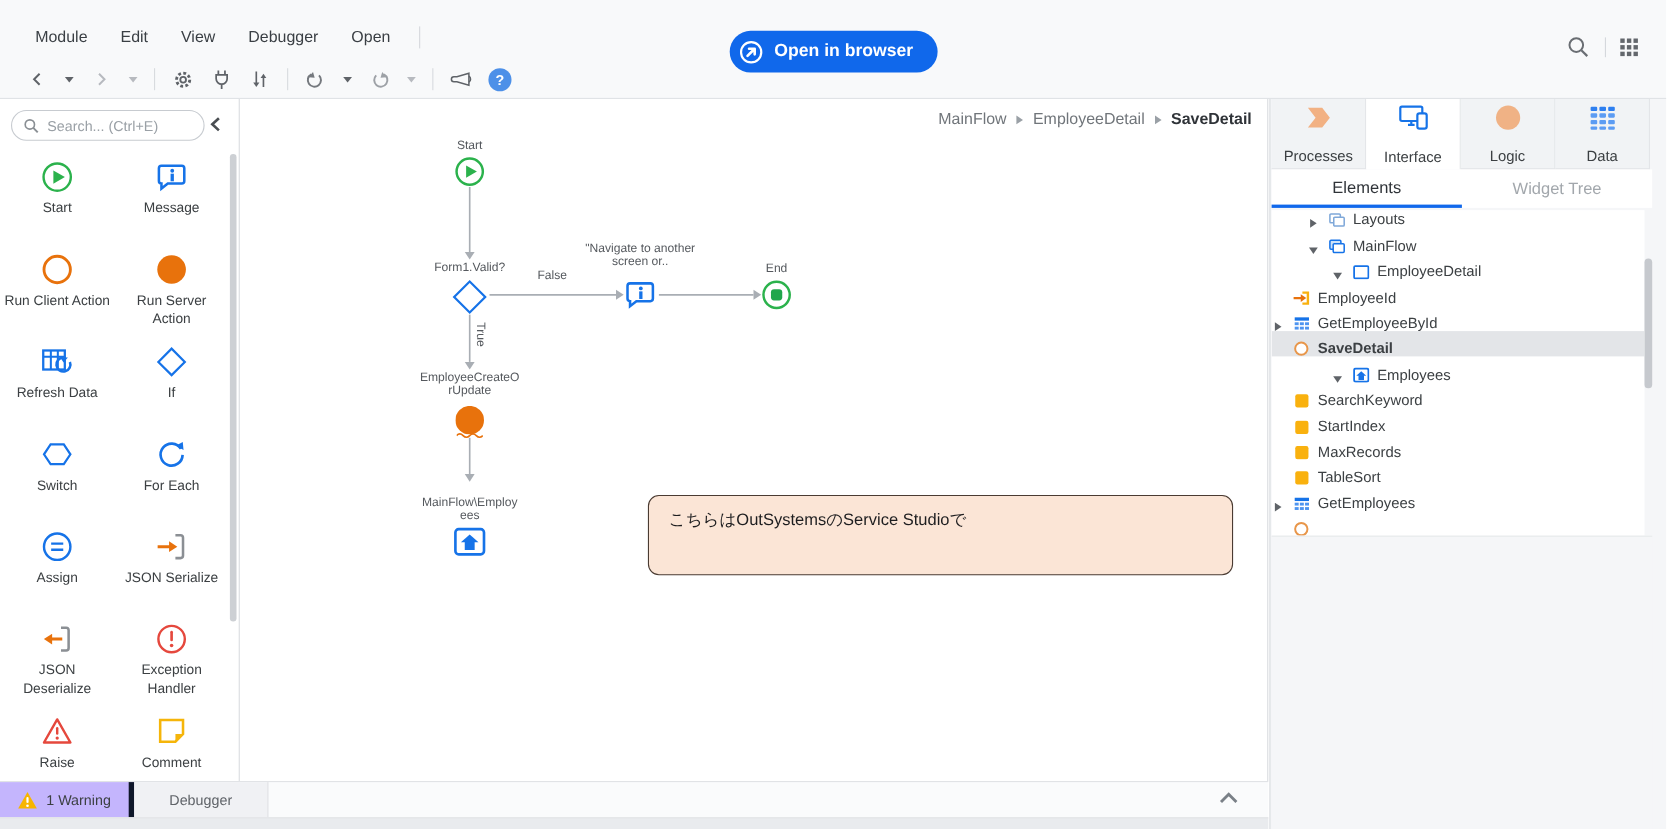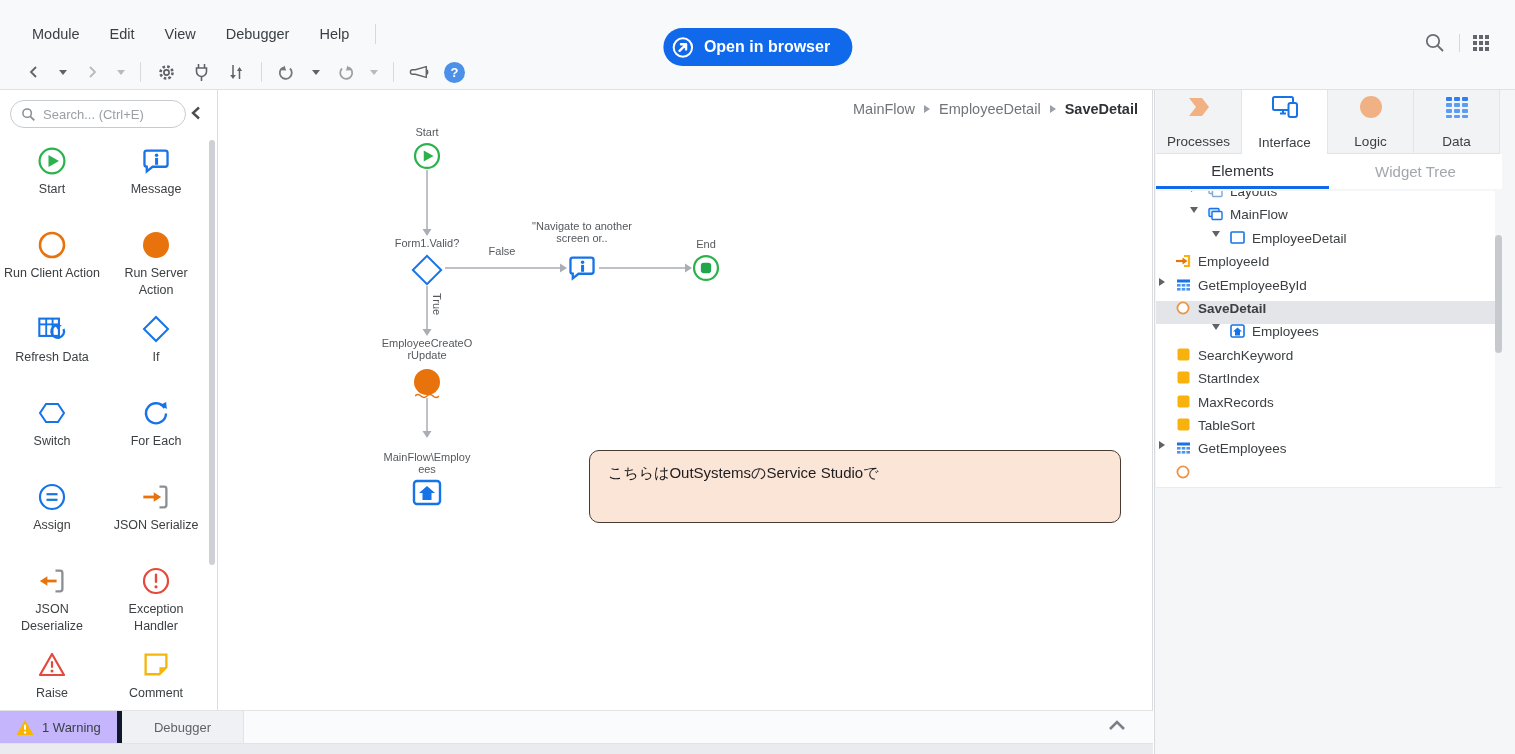--- a/index.html
+++ b/index.html
@@ -51,21 +51,21 @@
   .panel{position:absolute;left:1154px;top:90px;width:361px;height:664px;background:#F5F6F8;border-left:1px solid #D8DBDE}
   .ptabs{position:absolute;left:1px;top:0;display:flex}
   .ptab{width:86px;height:64px;display:flex;flex-direction:column;align-items:center;justify-content:center;gap:15px;
        background:#F1F3F5;border-right:1px solid #E3E5E8;border-bottom:1px solid #E0E2E5;font-size:13.5px;color:#3c4043}
   .ptab.sel{background:#fff;border-bottom:none}
   .subtabs{position:absolute;left:1px;top:64px;width:346px;height:35px;background:#fff;display:flex}
   .subtab{flex:1;display:flex;align-items:center;justify-content:center;font-size:15px;color:#A2A7AC}
   .subtab.sel{color:#2f3338;border-bottom:3px solid #1068EB}
   .tree{position:absolute;left:1px;top:101px;width:339px;height:296px;background:#fff;overflow:hidden}
   .tree-inner{margin-top:-7px}
-  .trow{height:23.4px;display:flex;align-items:flex-start;gap:6px;font-size:13.5px;color:#3c4043;white-space:nowrap}
+  .trow{height:23.4px;display:flex;align-items:flex-end;gap:6px;font-size:13.5px;color:#3c4043;white-space:nowrap}
   .trow.lvl1{padding-left:32px}.trow.lvl2{padding-left:54px}.trow.lvl3{}
   .trow.sel{background:#E3E5E8;font-weight:bold}
   .exp{width:12px;display:inline-flex;justify-content:center}
   .exp .right{width:0;height:0;border-top:4.5px solid transparent;border-bottom:4.5px solid transparent;border-left:6px solid #5f6368}
   .exp .down{width:0;height:0;border-left:4.5px solid transparent;border-right:4.5px solid transparent;border-top:6px solid #5f6368}
   .ticon16{width:18px;display:inline-flex;justify-content:center}
   .tree-foot{position:absolute;left:1px;top:397px;width:346px;height:267px;background:#F5F6F8;border-top:1px solid #E8EAEC}
   .pn-scroll{position:absolute;left:340px;top:145px;width:7px;height:118px;border-radius:3.5px;background:#C6C9CE}
   
   .status{position:absolute;left:0;top:710px;width:1153px;height:44px;background:#FAFBFC;border-top:1px solid #E1E3E6}
@@ -79,21 +79,21 @@
 <body>
 
 <div class="app">
 
   <div class="header">
     <div class="menubar">
       <span class="menu-item">Module</span>
       <span class="menu-item">Edit</span>
       <span class="menu-item">View</span>
       <span class="menu-item">Debugger</span>
-      <span class="menu-item">Help</span>
+      <span class="menu-item">Open</span>
       <span class="menu-sep"></span>
     </div>
 
     <div class="toolbar">
       <span class="tico">
         <svg width="14" height="14" viewBox="0 0 14 14">
             <polyline points="9,2 4,7 9,12" fill="none" stroke="#5f6368" stroke-width="1.8"></polyline>
           </svg>
       </span>
       <span class="caret"></span>

